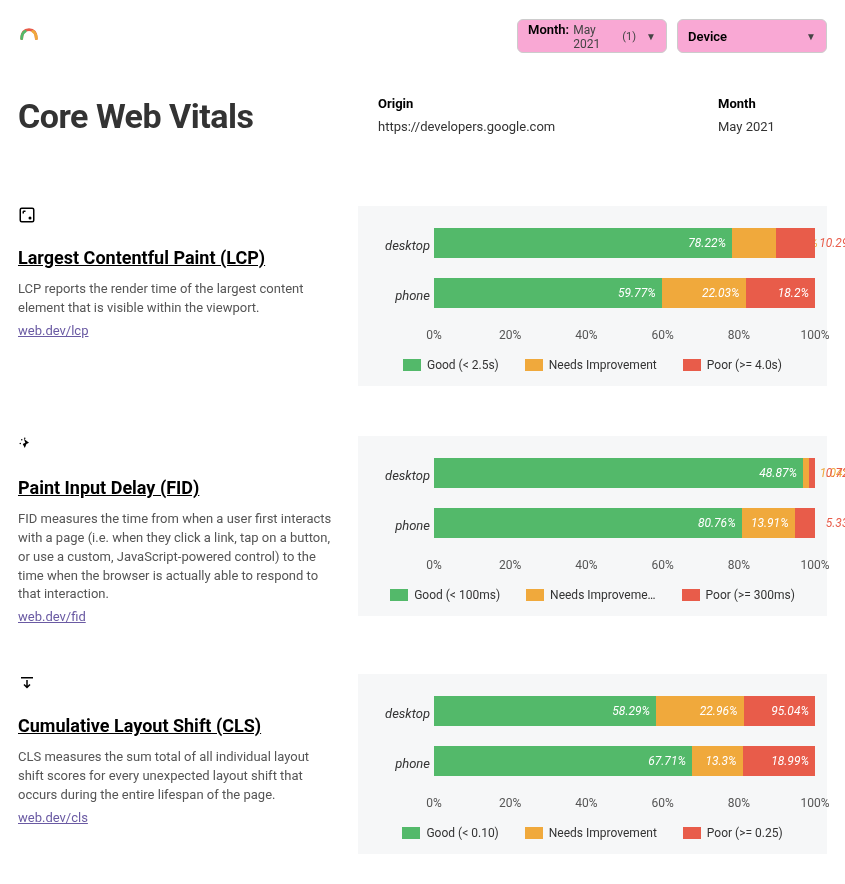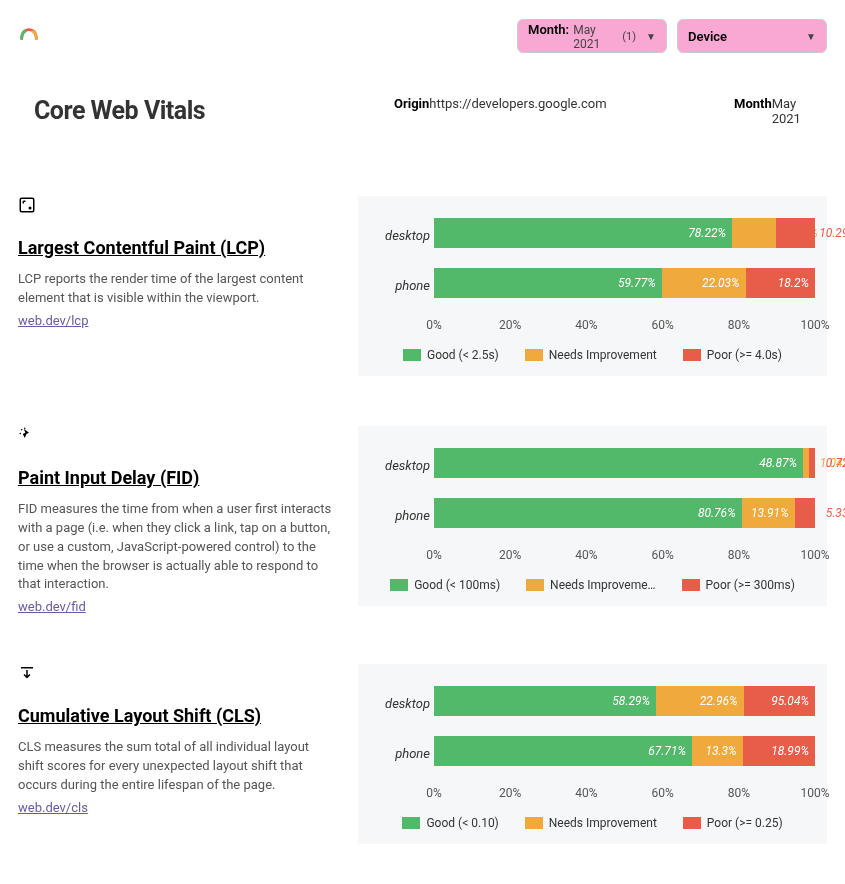--- a/index.html
+++ b/index.html
@@ -28,22 +28,22 @@
   }
   .control.month { width: 150px; }
   .control.device { width: 150px; }
   .control .kv { display:flex; gap:4px; align-items:baseline;}
   .control .lbl { font-weight: 600; color:#000; }
   .control .val { color:#444; font-size:12px; }
   .control .meta { color:#444; font-size:11px; margin-right:6px;}
   .control .chev { color:#444; font-size:10px; }
   
   .header { display: flex; gap: 40px; align-items: flex-start; margin-bottom: 70px; }
-  .page-title { font-size: 25px; font-weight: 700; flex: 0 0 320px; letter-spacing: -0.5px; margin-left: 16px; }
-  .hdr-col { display:flex; }
+  .page-title { font-size: 34px; font-weight: 700; flex: 0 0 320px; letter-spacing: -0.5px; }
+  .hdr-col { display:flex; flex-direction:column; gap:8px; }
   .hdr-col.origin { flex: 0 0 300px; }
   .hdr-col.month { flex: 1; }
   .hdr-label { font-weight: 700; font-size: 13px; color:#000; }
   .hdr-value { font-size: 13px; color:#333; }
   
   .metric-row { display:flex; gap: 20px; margin-bottom: 50px; align-items: flex-start; }
   .metric-info { flex: 0 0 320px; }
   .metric-info .icon { margin-bottom: 20px; color:#000; }
   .metric-title { font-size: 18px; font-weight: 700; margin-bottom: 12px; color:#000;text-decoration:underline;}
   .metric-desc { font-size: 13px; color: #555; line-height: 1.45; margin-bottom: 4px; }

